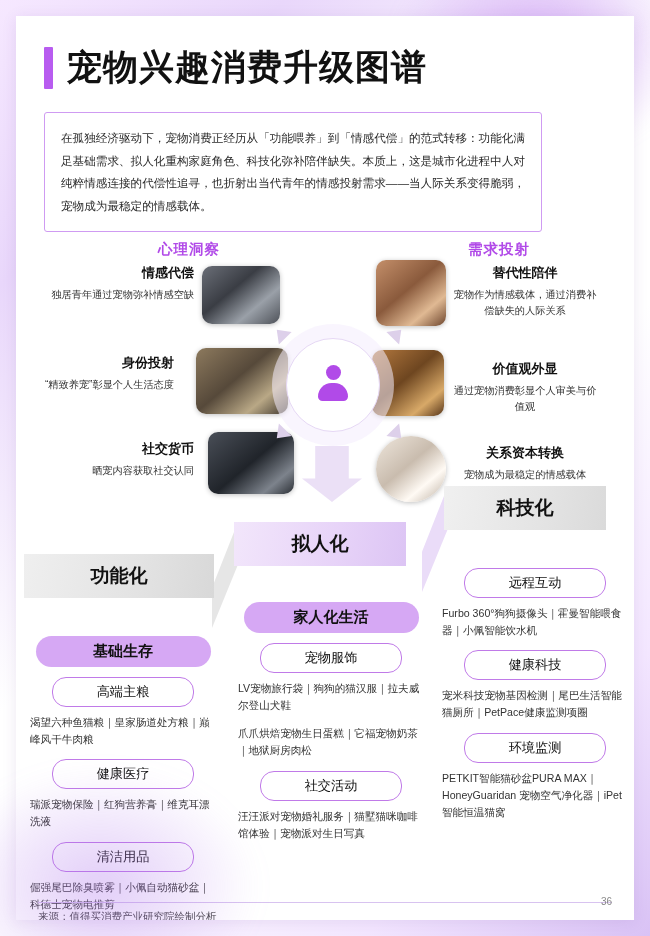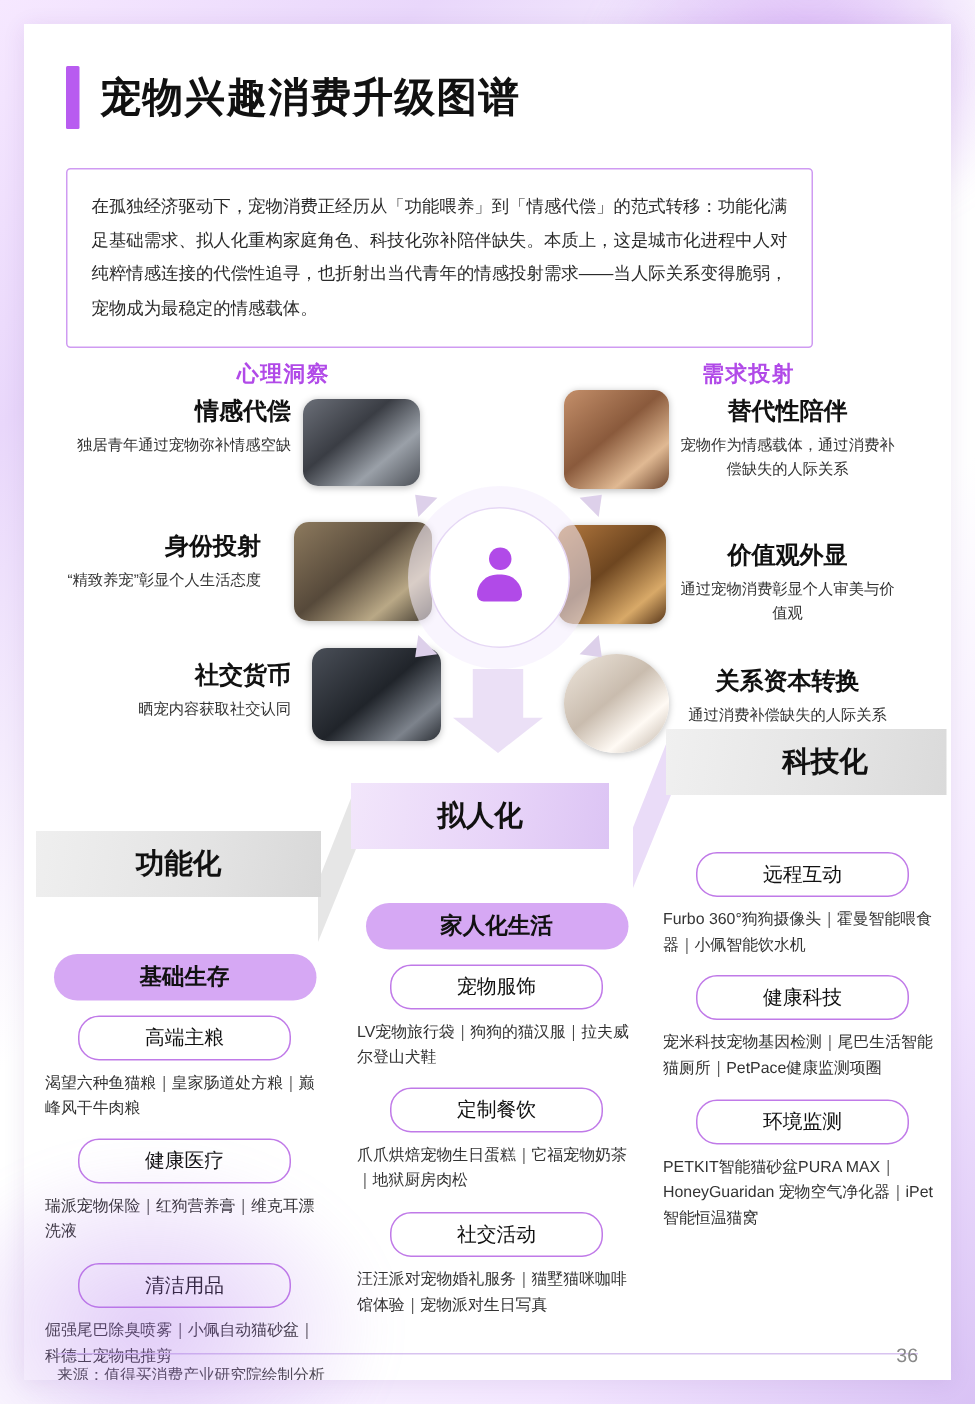--- a/index.html
+++ b/index.html
@@ -53,21 +53,21 @@
     display: flex;
     align-items: center;
     gap: 14px;
   }
   .header-bar {
     width: 9px; height: 42px;
     background: #b85cf0;
     border-radius: 1px;
   }
   .header-title {
-    font-size: 27px;
+    font-size: 35px;
     font-weight: bold;
     color: #111111;
     letter-spacing: 1px;
   }
 
   
   .intro {
     position: absolute;
     left: 28px; top: 96px;
     width: 498px;
@@ -99,21 +99,21 @@
     letter-spacing: 1px;
   }
   .col-head.left { left: 142px; top: 8px; }
   .col-head.right { left: 452px; top: 8px; }
 
   .node {
     position: absolute;
     width: 150px;
   }
   .node .n-title {
-    font-size: 16px;
+    font-size: 13px;
     font-weight: bold;
     color: #111;
     margin-bottom: 5px;
   }
   .node .n-desc {
     font-size: 10.2px;
     line-height: 1.55;
     color: #333;
   }
   .node.l { text-align: right; }
@@ -203,21 +203,20 @@
     background: linear-gradient(100deg, #efefef 0%, #e3e3e3 60%, #d8d8d8 100%);
     clip-path: polygon(0 0, 100% 0, 100% 100%, 0 100%);
   }
   .rb-anthro {
     left: 218px; top: 36px; width: 172px;
     background: linear-gradient(100deg, #f2e6fb 0%, #e7d3f8 60%, #dcc4f4 100%);
   }
   .rb-tech {
     left: 428px; top: 0px; width: 162px;
     background: linear-gradient(100deg, #f0f0f0 0%, #e4e4e4 60%, #dadada 100%);
-    padding-left: 25px;
   }
   .rb-slope {
     position: absolute;
     background: linear-gradient(100deg,#ededed,#e0e0e0);
   }
   .rb-s1 { left: 196px; top: 36px; width: 26px; height: 106px;
     clip-path: polygon(0 62%, 100% 0, 100% 40%, 0 100%);
     background: #e6e6e6; }
   .rb-s2 { left: 406px; top: 0px; width: 26px; height: 106px;
     clip-path: polygon(0 62%, 100% 0, 100% 40%, 0 100%);
@@ -277,21 +276,21 @@
   }
   .footer-src {
     position: absolute;
     left: 22px; top: 894px;
     font-size: 10.5px;
     color: #444;
   }
   .page-num {
     position: absolute;
     right: 22px; top: 880px;
-    font-size: 13px;
+    font-size: 10px;
     color: #888;
   }
 </style>
 </head>
 <body>
 
 <div class="page">
   <div class="sheet">
 
     <div class="header">
@@ -323,21 +322,21 @@
       <div class="node r r1">
         <div class="n-title">替代性陪伴</div>
         <div class="n-desc">宠物作为情感载体，通过消费补偿缺失的人际关系</div>
       </div>
       <div class="node r r2">
         <div class="n-title">价值观外显</div>
         <div class="n-desc">通过宠物消费彰显个人审美与价值观</div>
       </div>
       <div class="node r r3">
         <div class="n-title">关系资本转换</div>
-        <div class="n-desc">通过消费补偿缺失的人际关系</div>
+        <div class="n-desc">宠物成为最稳定的情感载体</div>
       </div>
 
       <div class="photo p1"></div>
       <div class="photo p2"></div>
       <div class="photo p3"></div>
       <div class="photo p4"></div>
       <div class="photo p5"></div>
       <div class="photo p6"></div>
 
       <div class="ring-arrow ra-tl"></div>
@@ -371,21 +370,20 @@
         <div class="sub-pill">健康医疗</div>
         <div class="items">瑞派宠物保险｜红狗营养膏｜维克耳漂洗液</div>
         <div class="sub-pill">清洁用品</div>
         <div class="items">倔强尾巴除臭喷雾｜小佩自动猫砂盆｜科德士宠物电推剪</div>
       </div>
 
       <div class="col c2">
         <div class="cat-pill">家人化生活</div>
         <div class="sub-pill">宠物服饰</div>
         <div class="items">LV宠物旅行袋｜狗狗的猫汉服｜拉夫威尔登山犬鞋</div>
-        <div class="sub-pill">定制餐饮</div>
         <div class="items">爪爪烘焙宠物生日蛋糕｜它福宠物奶茶｜地狱厨房肉松</div>
         <div class="sub-pill">社交活动</div>
         <div class="items">汪汪派对宠物婚礼服务｜猫墅猫咪咖啡馆体验｜宠物派对生日写真</div>
       </div>
 
       <div class="col c3">
         <div class="sub-pill">远程互动</div>
         <div class="items">Furbo 360°狗狗摄像头｜霍曼智能喂食器｜小佩智能饮水机</div>
         <div class="sub-pill">健康科技</div>
         <div class="items">宠米科技宠物基因检测｜尾巴生活智能猫厕所｜PetPace健康监测项圈</div>

